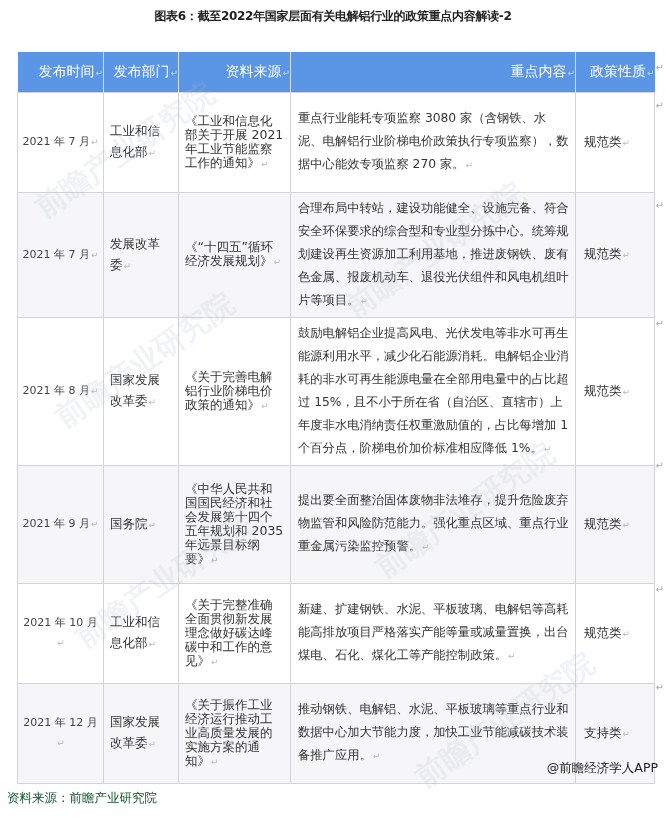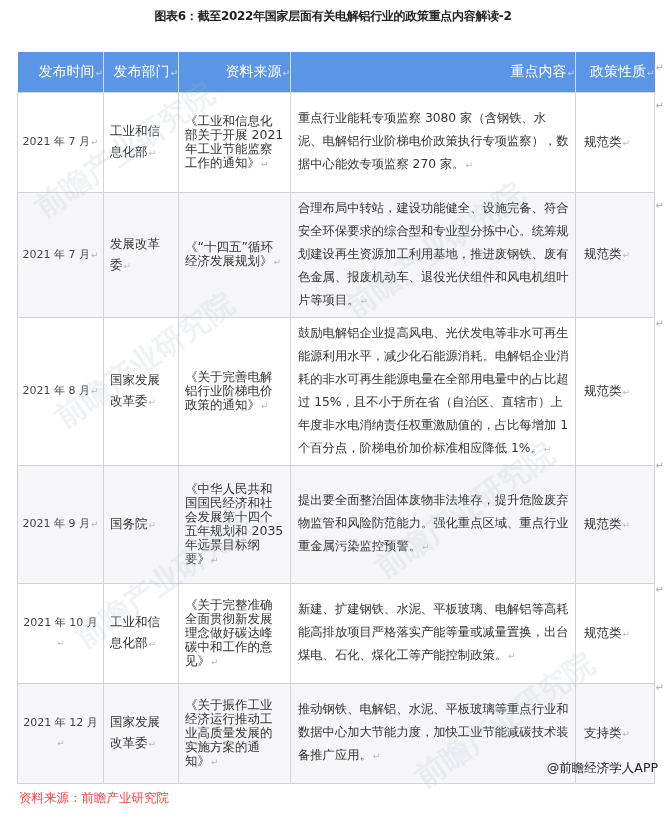--- a/index.html
+++ b/index.html
@@ -29,21 +29,21 @@
   table.policy td.content { font-size: 12.3px; line-height: 23px; padding: 4px 6px 4px 7px; }
   table.policy td.nature { font-size: 12.5px; text-align: left; padding-left: 8px; }
   tr.alt td { background: #f6f6f8; }
   tr.row td { background: #ffffff; }
   .mark { color: #bbb; font-size: 9px; margin-left: 1px; }
   .ul { text-decoration-color: #3d5db8; }
   .para-mark {
     position: absolute; right: 2px; font-size: 10px; color: #aaa;
   }
   .footer-left {
-    position: absolute; left: 19px; top: 790px; font-size: 12.5px; color: #ef4444;
+    position: absolute; left: 7px; top: 790px; font-size: 12.5px; color: #14532d;
   }
   .footer-right {
     position: absolute; right: 8px; top: 760px; font-size: 12.5px; color: #222;
   }
   .wm {
     position: absolute; color: rgba(170,190,205,0.18); font-size: 30px; font-weight: bold;
     transform: rotate(-35deg); pointer-events: none; white-space: nowrap;
   }
 </style>
 </head>

